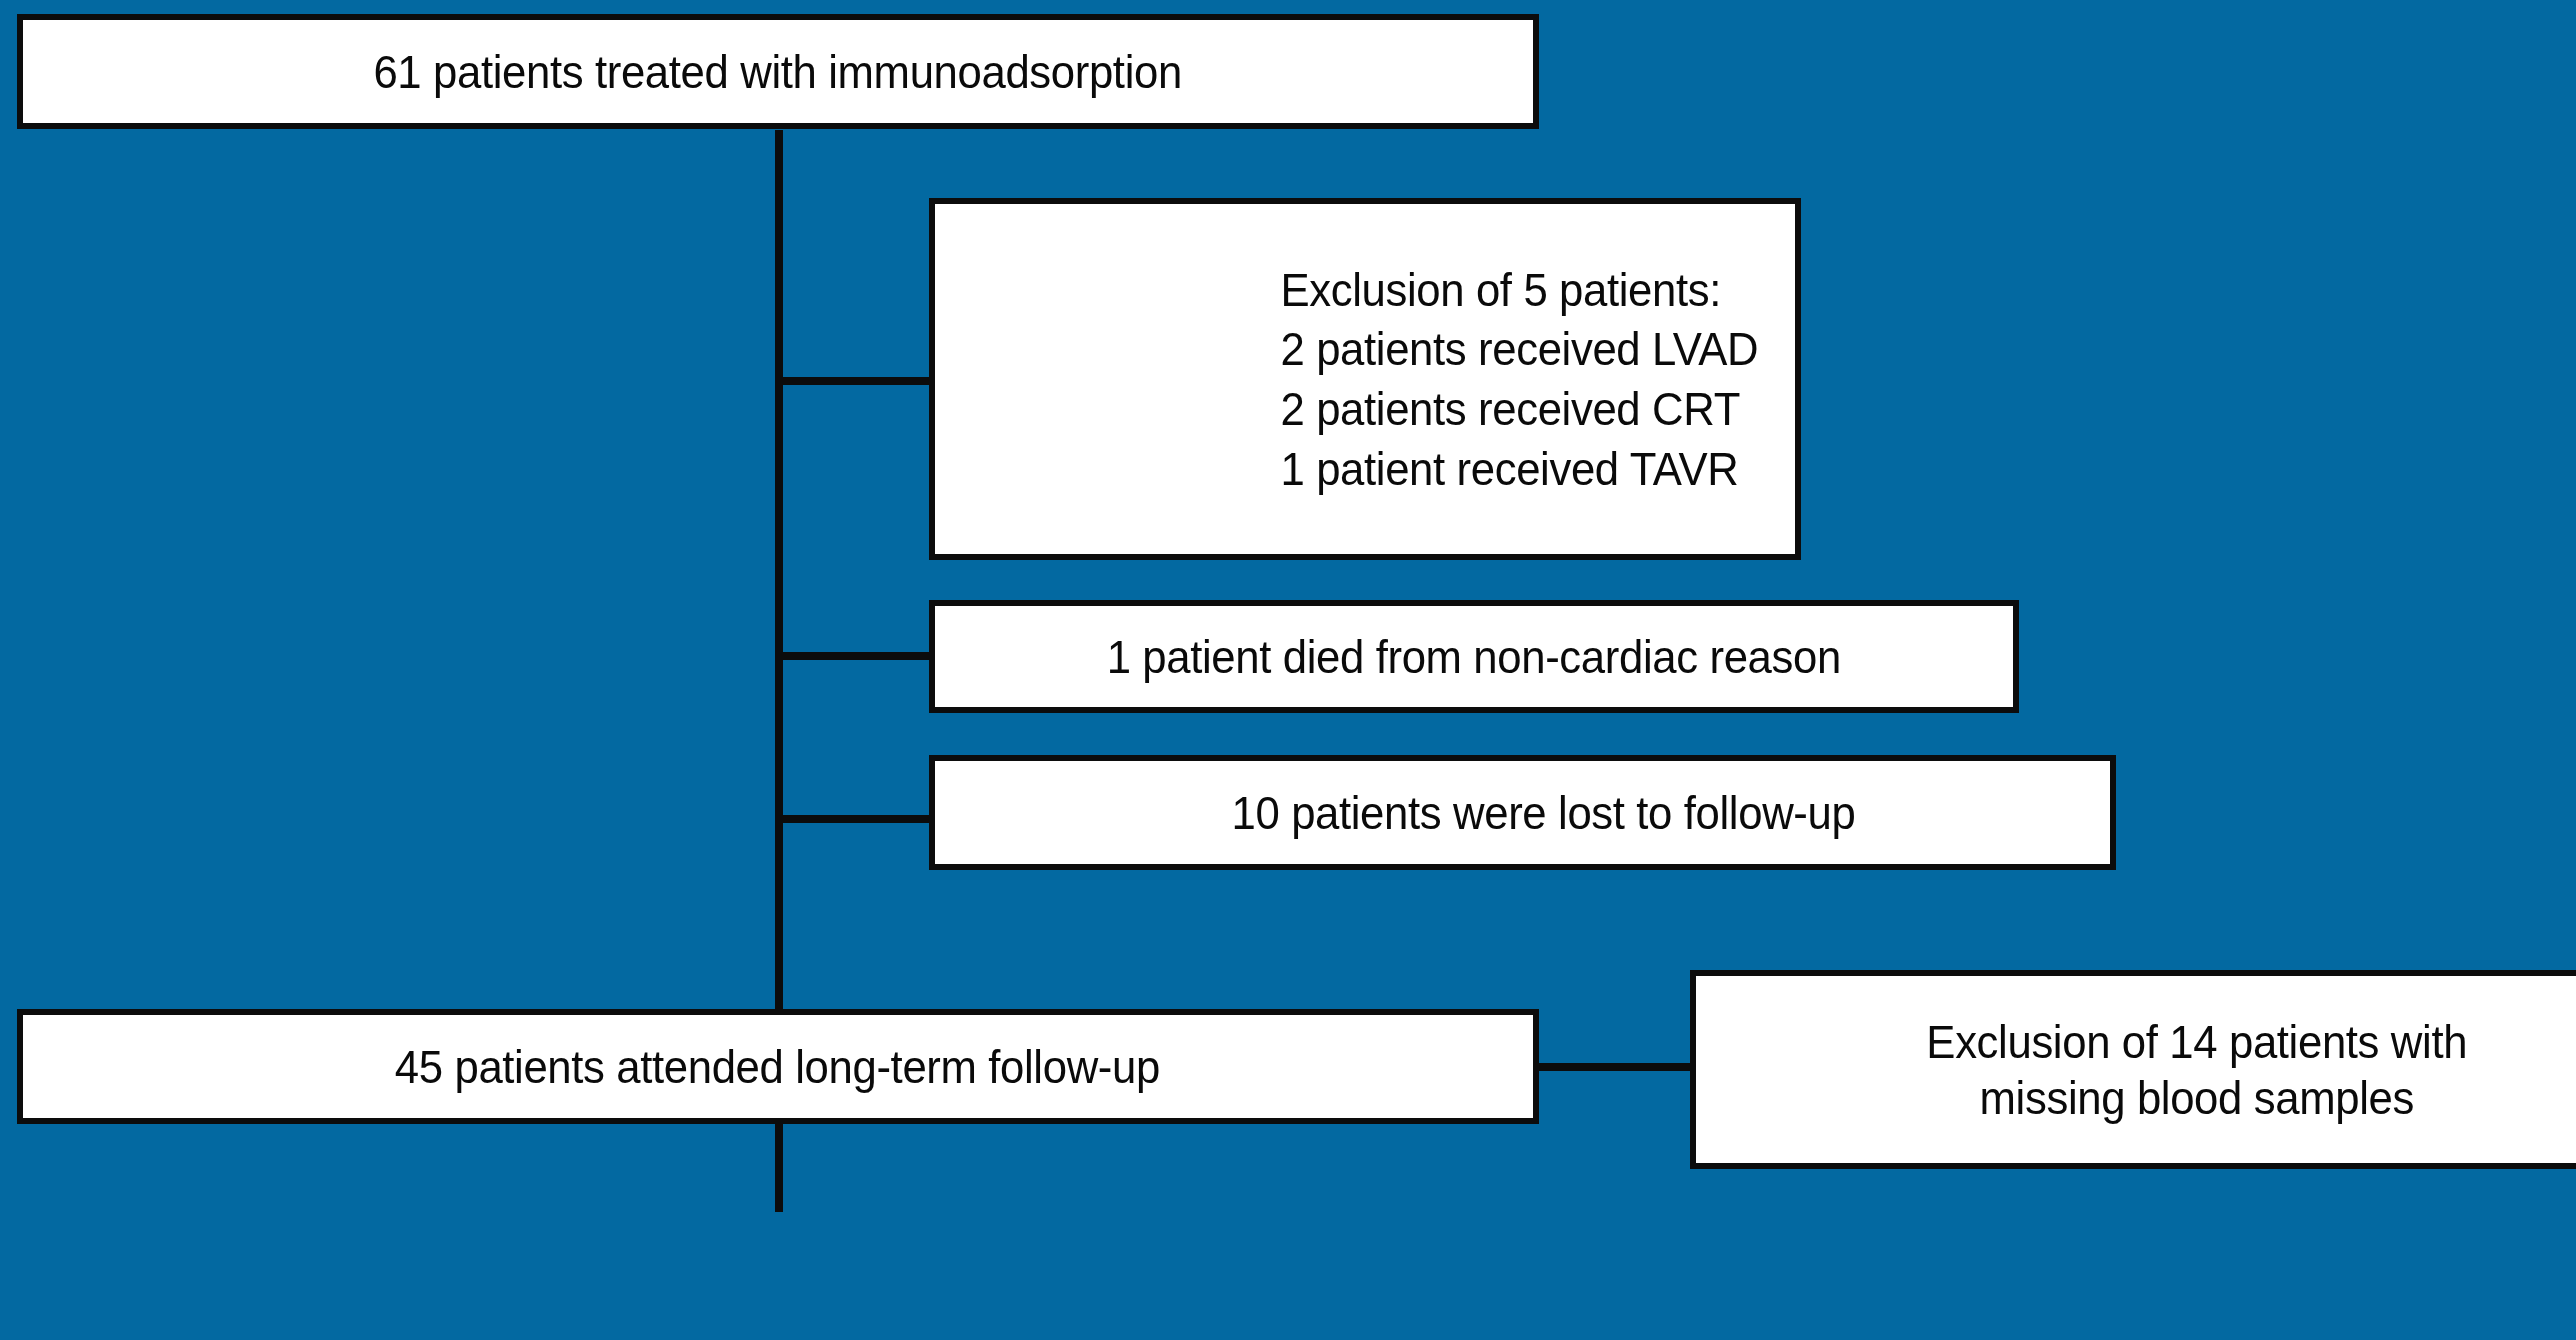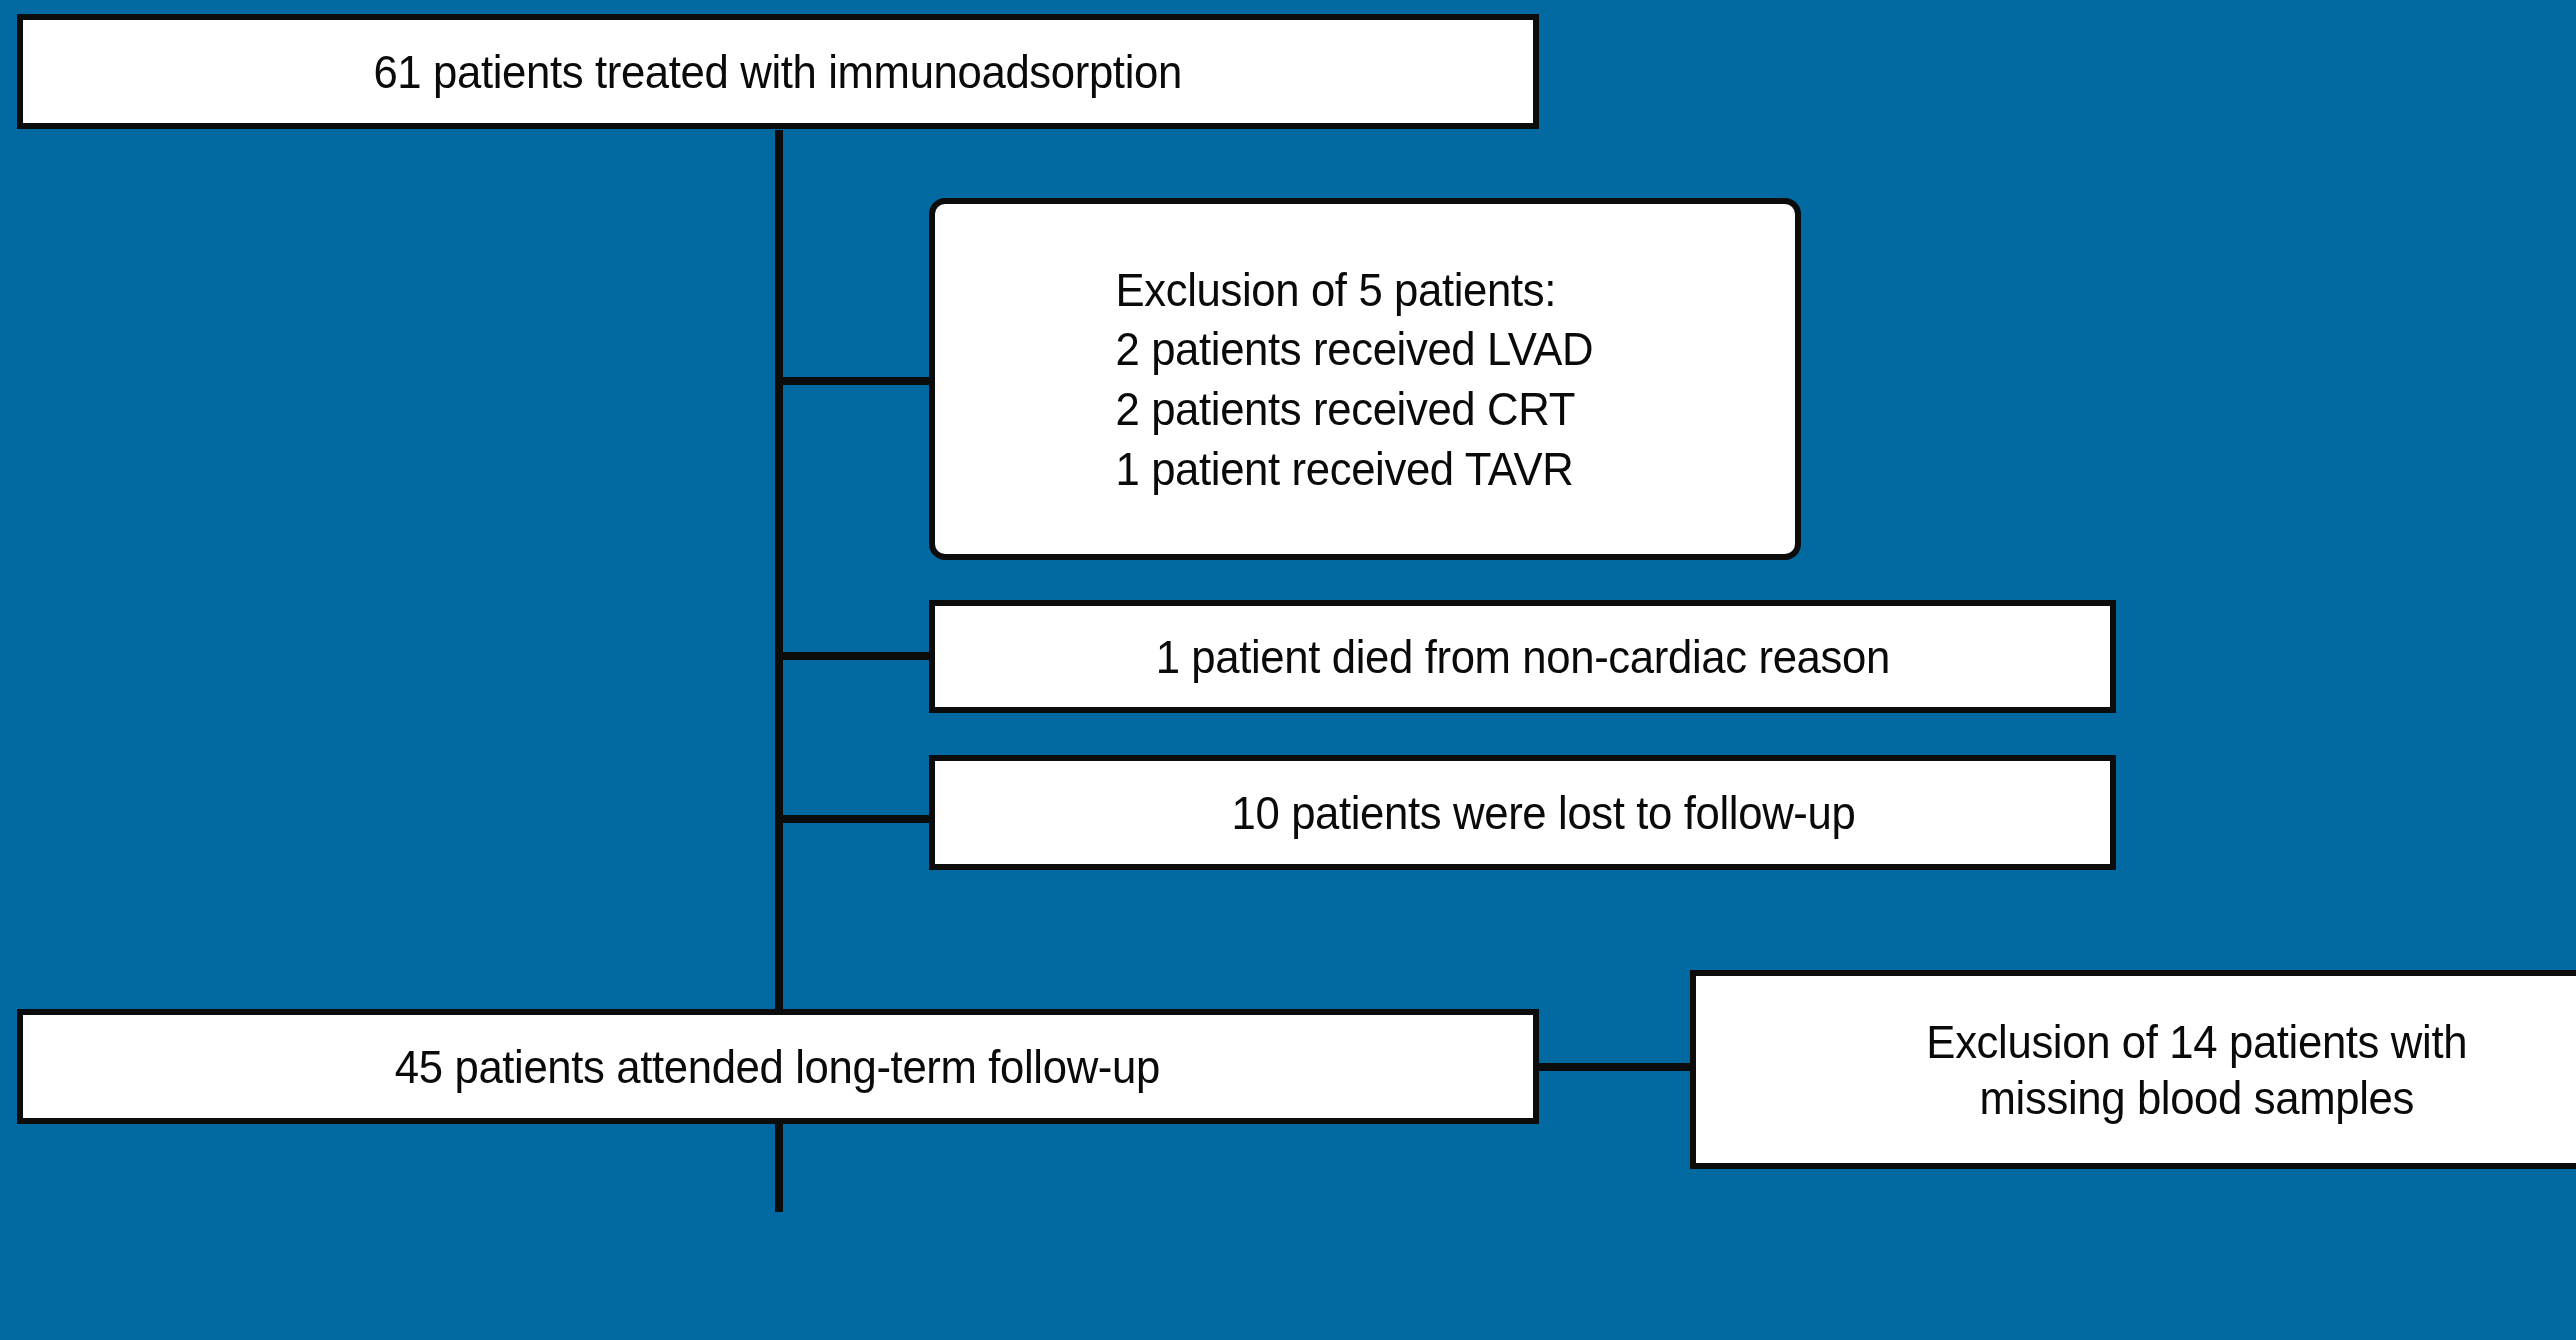--- a/index.html
+++ b/index.html
@@ -22,22 +22,21 @@
     position: absolute;
     box-sizing: border-box;
     border: 6.8px solid #0c0c0c;
     background: #ffffff;
     display: flex;
     align-items: center;
     justify-content: center;
     z-index: 3;
   }
   .node.left-align {
-    justify-content: center;
-    border-radius: 16px;
+    justify-content: flex-end;
   }
   .node-text {
     color: #0a0a0a;
     font-family: "Liberation Sans", sans-serif;
     font-weight: 400;
     font-size: 47px;
     line-height: 1.18;
     white-space: pre-line;
     letter-spacing: -0.4px;
     transform: scaleX(0.93);
@@ -83,21 +82,21 @@
     <span class="node-text">61 patients treated with immunoadsorption</span>
   </div>
 
   <div class="node left-align" style="left:929px; top:198px; width:872px; height:362px;">
     <span class="node-text multiline-left">Exclusion of 5 patients:
 2 patients received LVAD
 2 patients received CRT
 1 patient received TAVR</span>
   </div>
 
-  <div class="node" style="left:929px; top:600px; width:1187px; height:113px;">
+  <div class="node" style="left:929px; top:600px; width:1090px; height:113px;">
     <span class="node-text">1 patient died from non-cardiac reason</span>
   </div>
 
   <div class="node" style="left:929px; top:755px; width:1187px; height:115px;padding-left:42px;">
     <span class="node-text">10 patients were lost to follow-up</span>
   </div>
 
   <div class="node" style="left:16.6px; top:1009px; width:1522px; height:115px;">
     <span class="node-text">45 patients attended long-term follow-up</span>
   </div>

